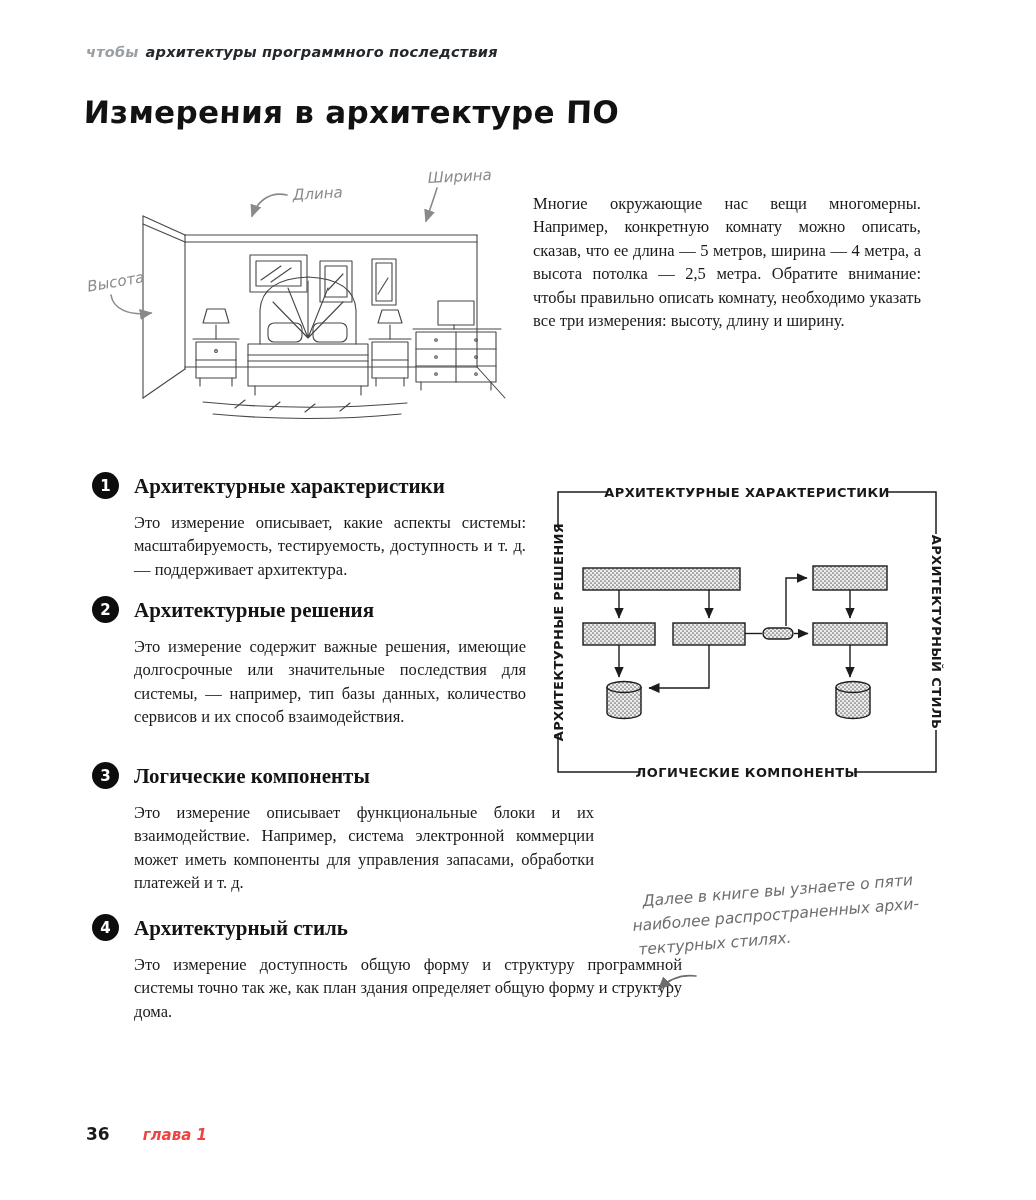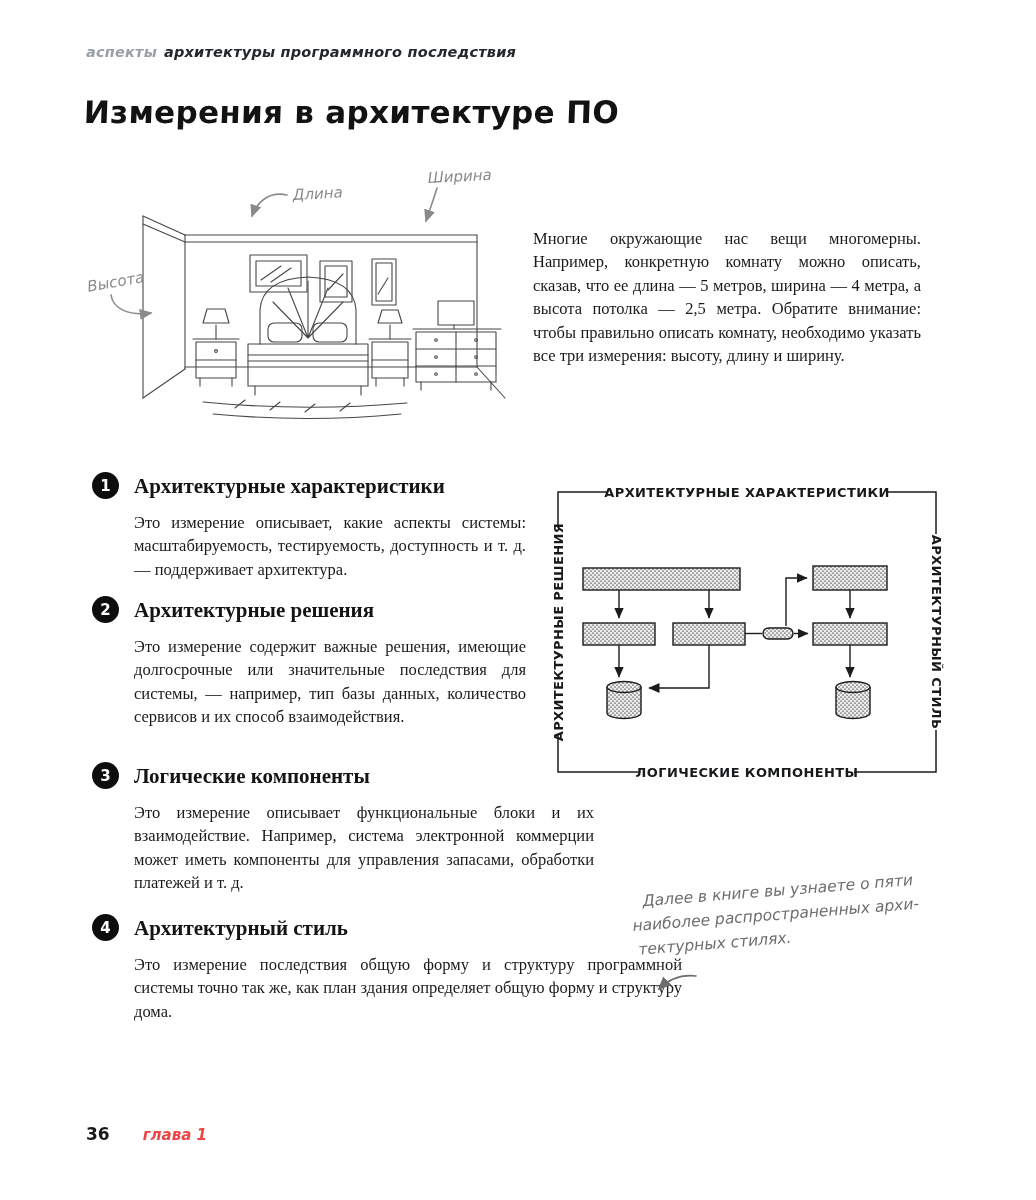--- a/index.html
+++ b/index.html
@@ -20,21 +20,21 @@
     font-family: "DejaVu Sans", sans-serif; font-weight: bold; font-size: 31px;
     letter-spacing: 0.3px; color: #101214; transform: skewX(-2deg);
   }
   .room-figure { position: absolute; left: 85px; top: 162px; }
   .sketch-label {
     font-family: "DejaVu Sans", sans-serif; font-style: italic;
     font-size: 15px; fill: #8a8a8a;
   }
   .intro {
     position: absolute; left: 533px; top: 192px; width: 388px;
-    font-size: 16.5px; line-height: 1.42; text-align: justify; margin-top: 35px;
+    font-size: 16.5px; line-height: 1.42; text-align: justify;
   }
   .intro p { margin: 0 0 13px 0; }
   .strong-em { font-weight: bold; font-style: italic; }
 
   .dim-item { position: absolute; left: 92px; }
   .badge {
     position: absolute; left: 0; top: -2px; width: 27px; height: 27px;
     border-radius: 50%; background: #0d0d0d; color: #ffffff;
     font-family: "DejaVu Sans", sans-serif; font-weight: bold; font-size: 15px;
     display: flex; align-items: center; justify-content: center;
@@ -66,21 +66,21 @@
   .page-footer { position: absolute; left: 86px; top: 1124px; font-family: "DejaVu Sans", sans-serif; }
   .footer-num { font-weight: bold; font-size: 17px; color: #17191b; }
   .footer-chapter { margin-left: 28px; font-style: italic; font-weight: bold; font-size: 15px; color: #ef4444; }
 </style>
 </head>
 <body>
 
 <div class="page">
 
   <div class="running-head">
-    <span class="rh-light">аспекты</span><span class="rh-bold">архитектуры программного последствия</span>
+    <span class="rh-light">чтобы</span><span class="rh-bold">архитектуры программного последствия</span>
   </div>
 
   <h1 class="page-title">Измерения в архитектуре ПО</h1>
 
   <svg class="room-figure" width="430" height="290" viewBox="0 0 430 290">
     <defs>
       <marker id="ahg" markerWidth="9" markerHeight="8" refX="7" refY="3.5" orient="auto">
         <path d="M0,0 L8,3.5 L0,7 Z" fill="#8a8a8a"></path>
       </marker>
     </defs>
@@ -179,21 +179,21 @@
 
   <section class="dim-item item-3">
     <div class="badge">3</div>
     <h2 class="dim-title">Логические компоненты</h2>
     <p class="dim-body">Это измерение описывает функциональные блоки и их взаимодействие. Например, система электронной коммерции может иметь компоненты для управления запасами, обработки платежей и т. д.</p>
   </section>
 
   <section class="dim-item item-4">
     <div class="badge">4</div>
     <h2 class="dim-title">Архитектурный стиль</h2>
-    <p class="dim-body">Это измерение последствия общую форму и структуру программной системы точно так же, как план здания определяет общую форму и структуру дома.</p>
+    <p class="dim-body">Это измерение доступность общую форму и структуру программной системы точно так же, как план здания определяет общую форму и структуру дома.</p>
   </section>
 
   <svg class="arch-diagram" width="430" height="320" viewBox="0 0 430 320">
     <defs>
       <pattern id="dots" width="4" height="4" patternUnits="userSpaceOnUse">
         <rect width="4" height="4" fill="#ededed"></rect>
         <circle cx="1" cy="1" r="0.85" fill="#6a6a6a"></circle>
         <circle cx="3" cy="3" r="0.85" fill="#6a6a6a"></circle>
       </pattern>
       <marker id="ah" markerWidth="9" markerHeight="8" refX="7.5" refY="3.5" orient="auto">

